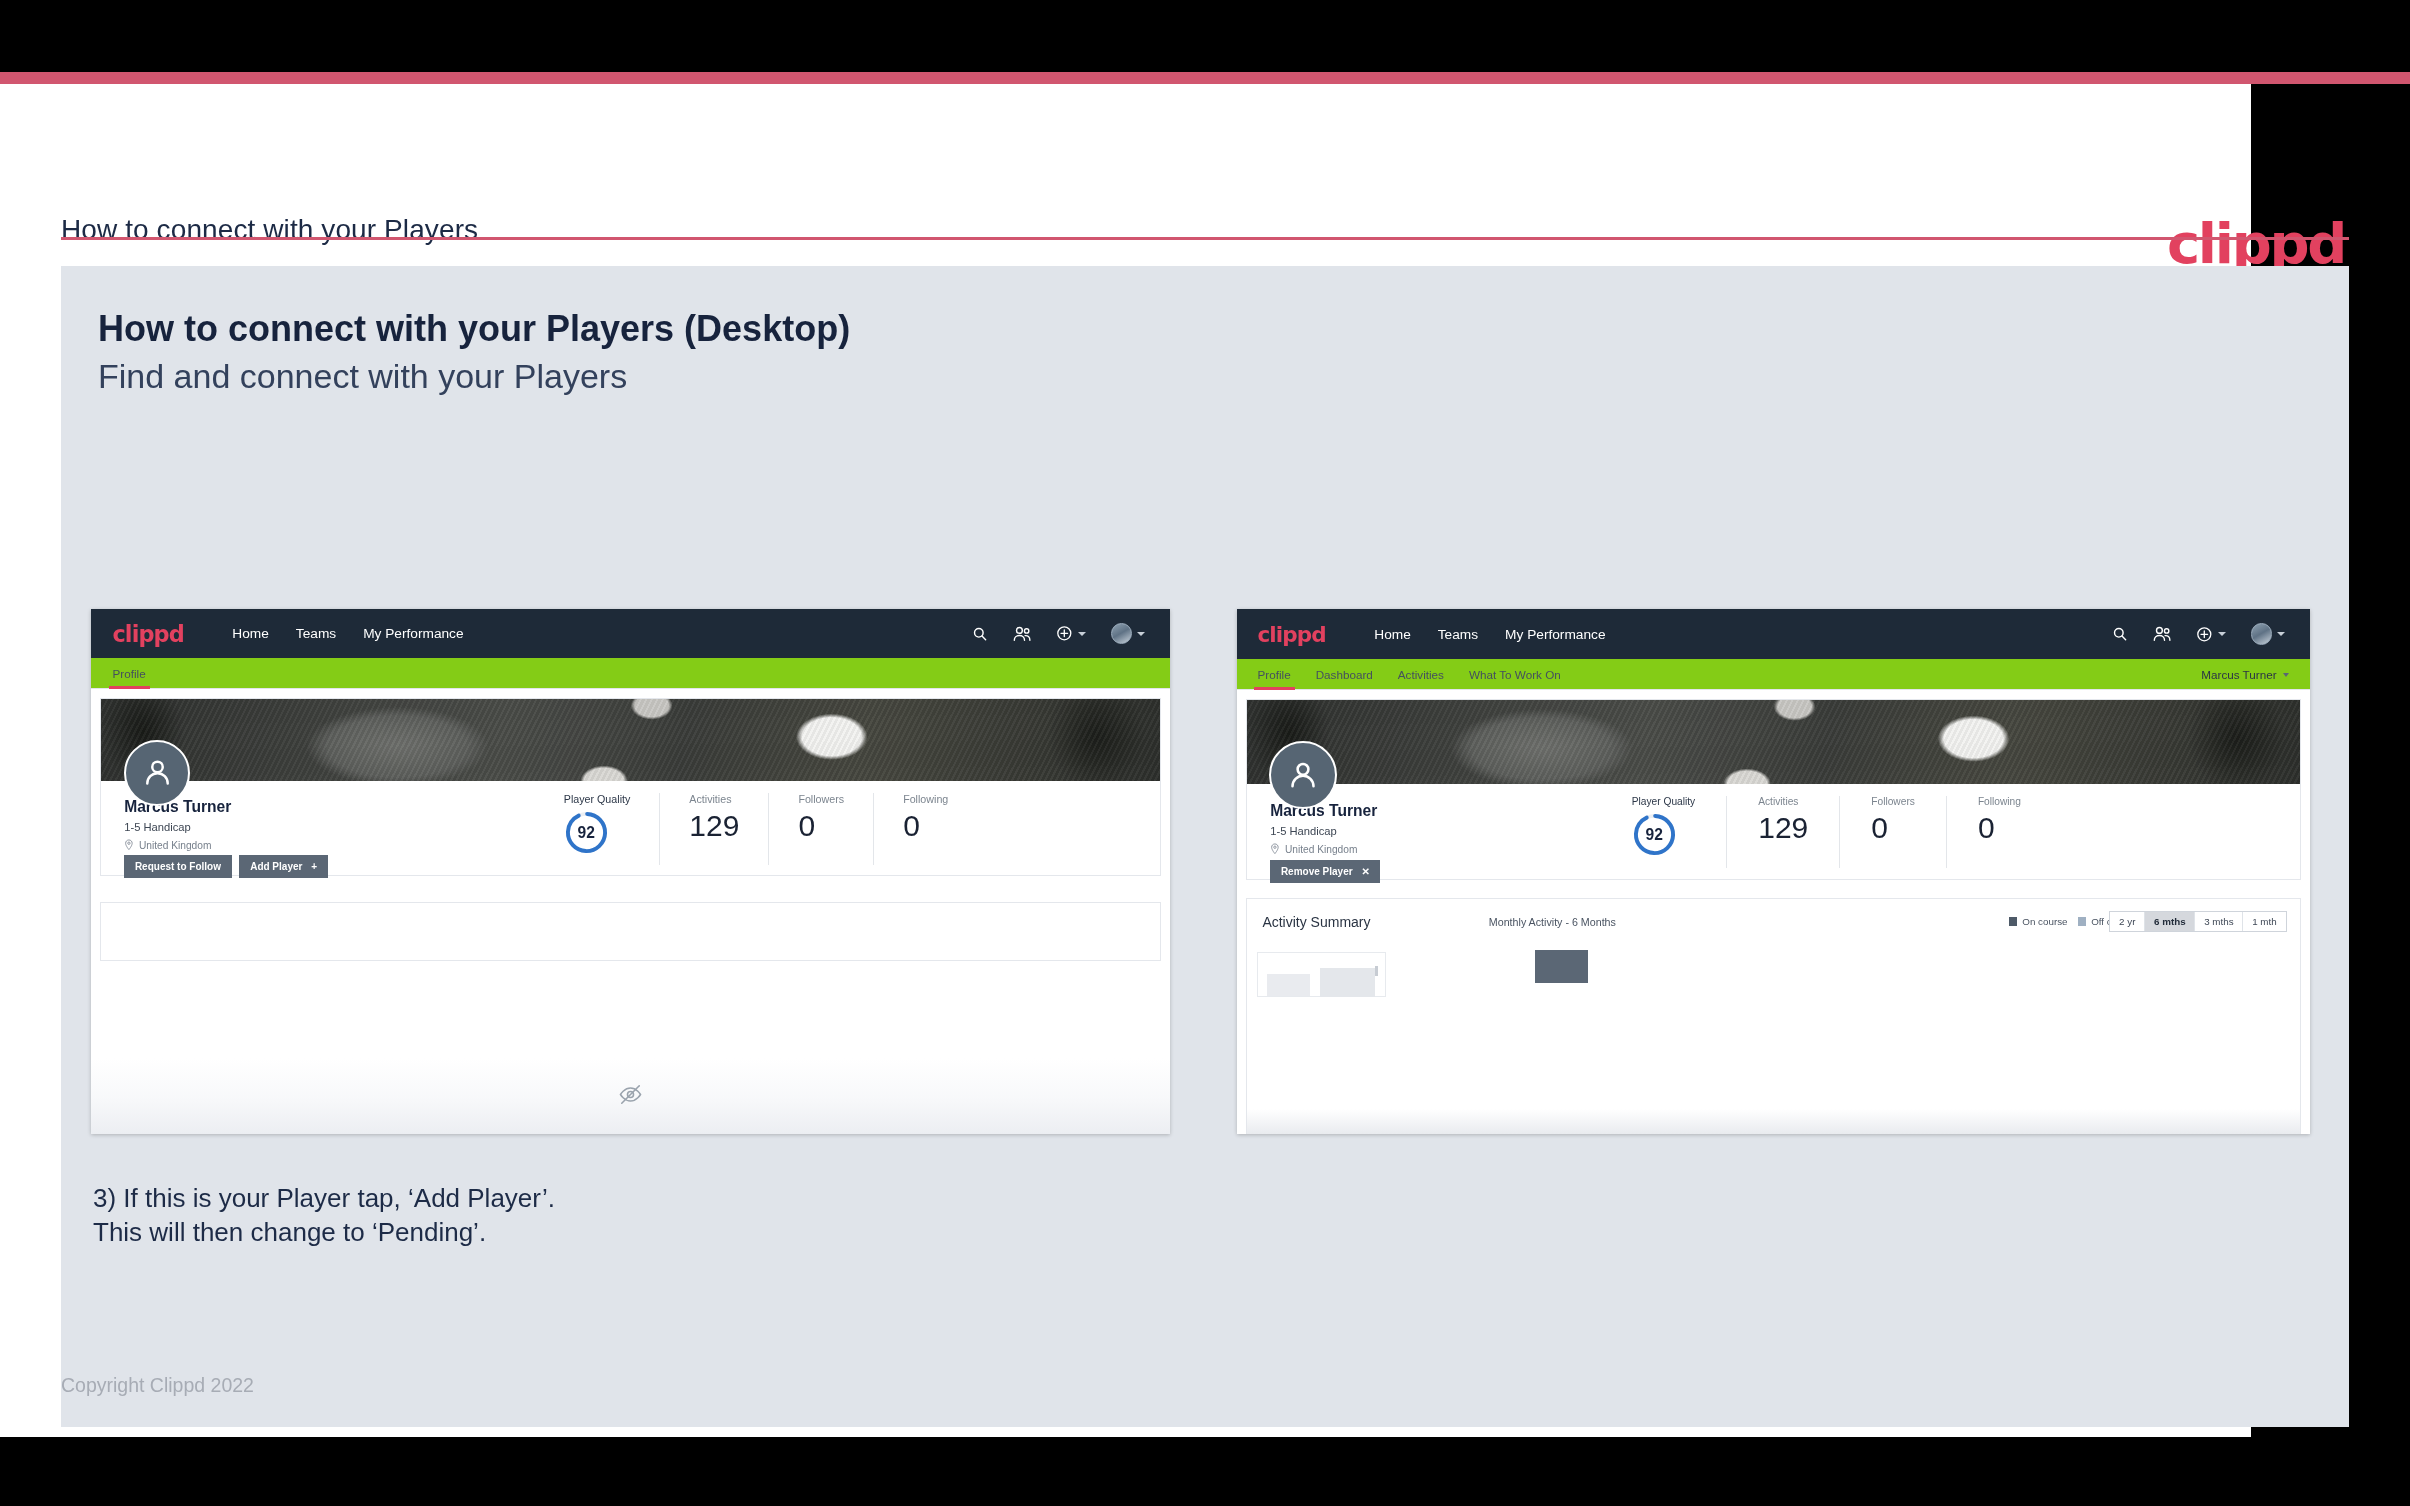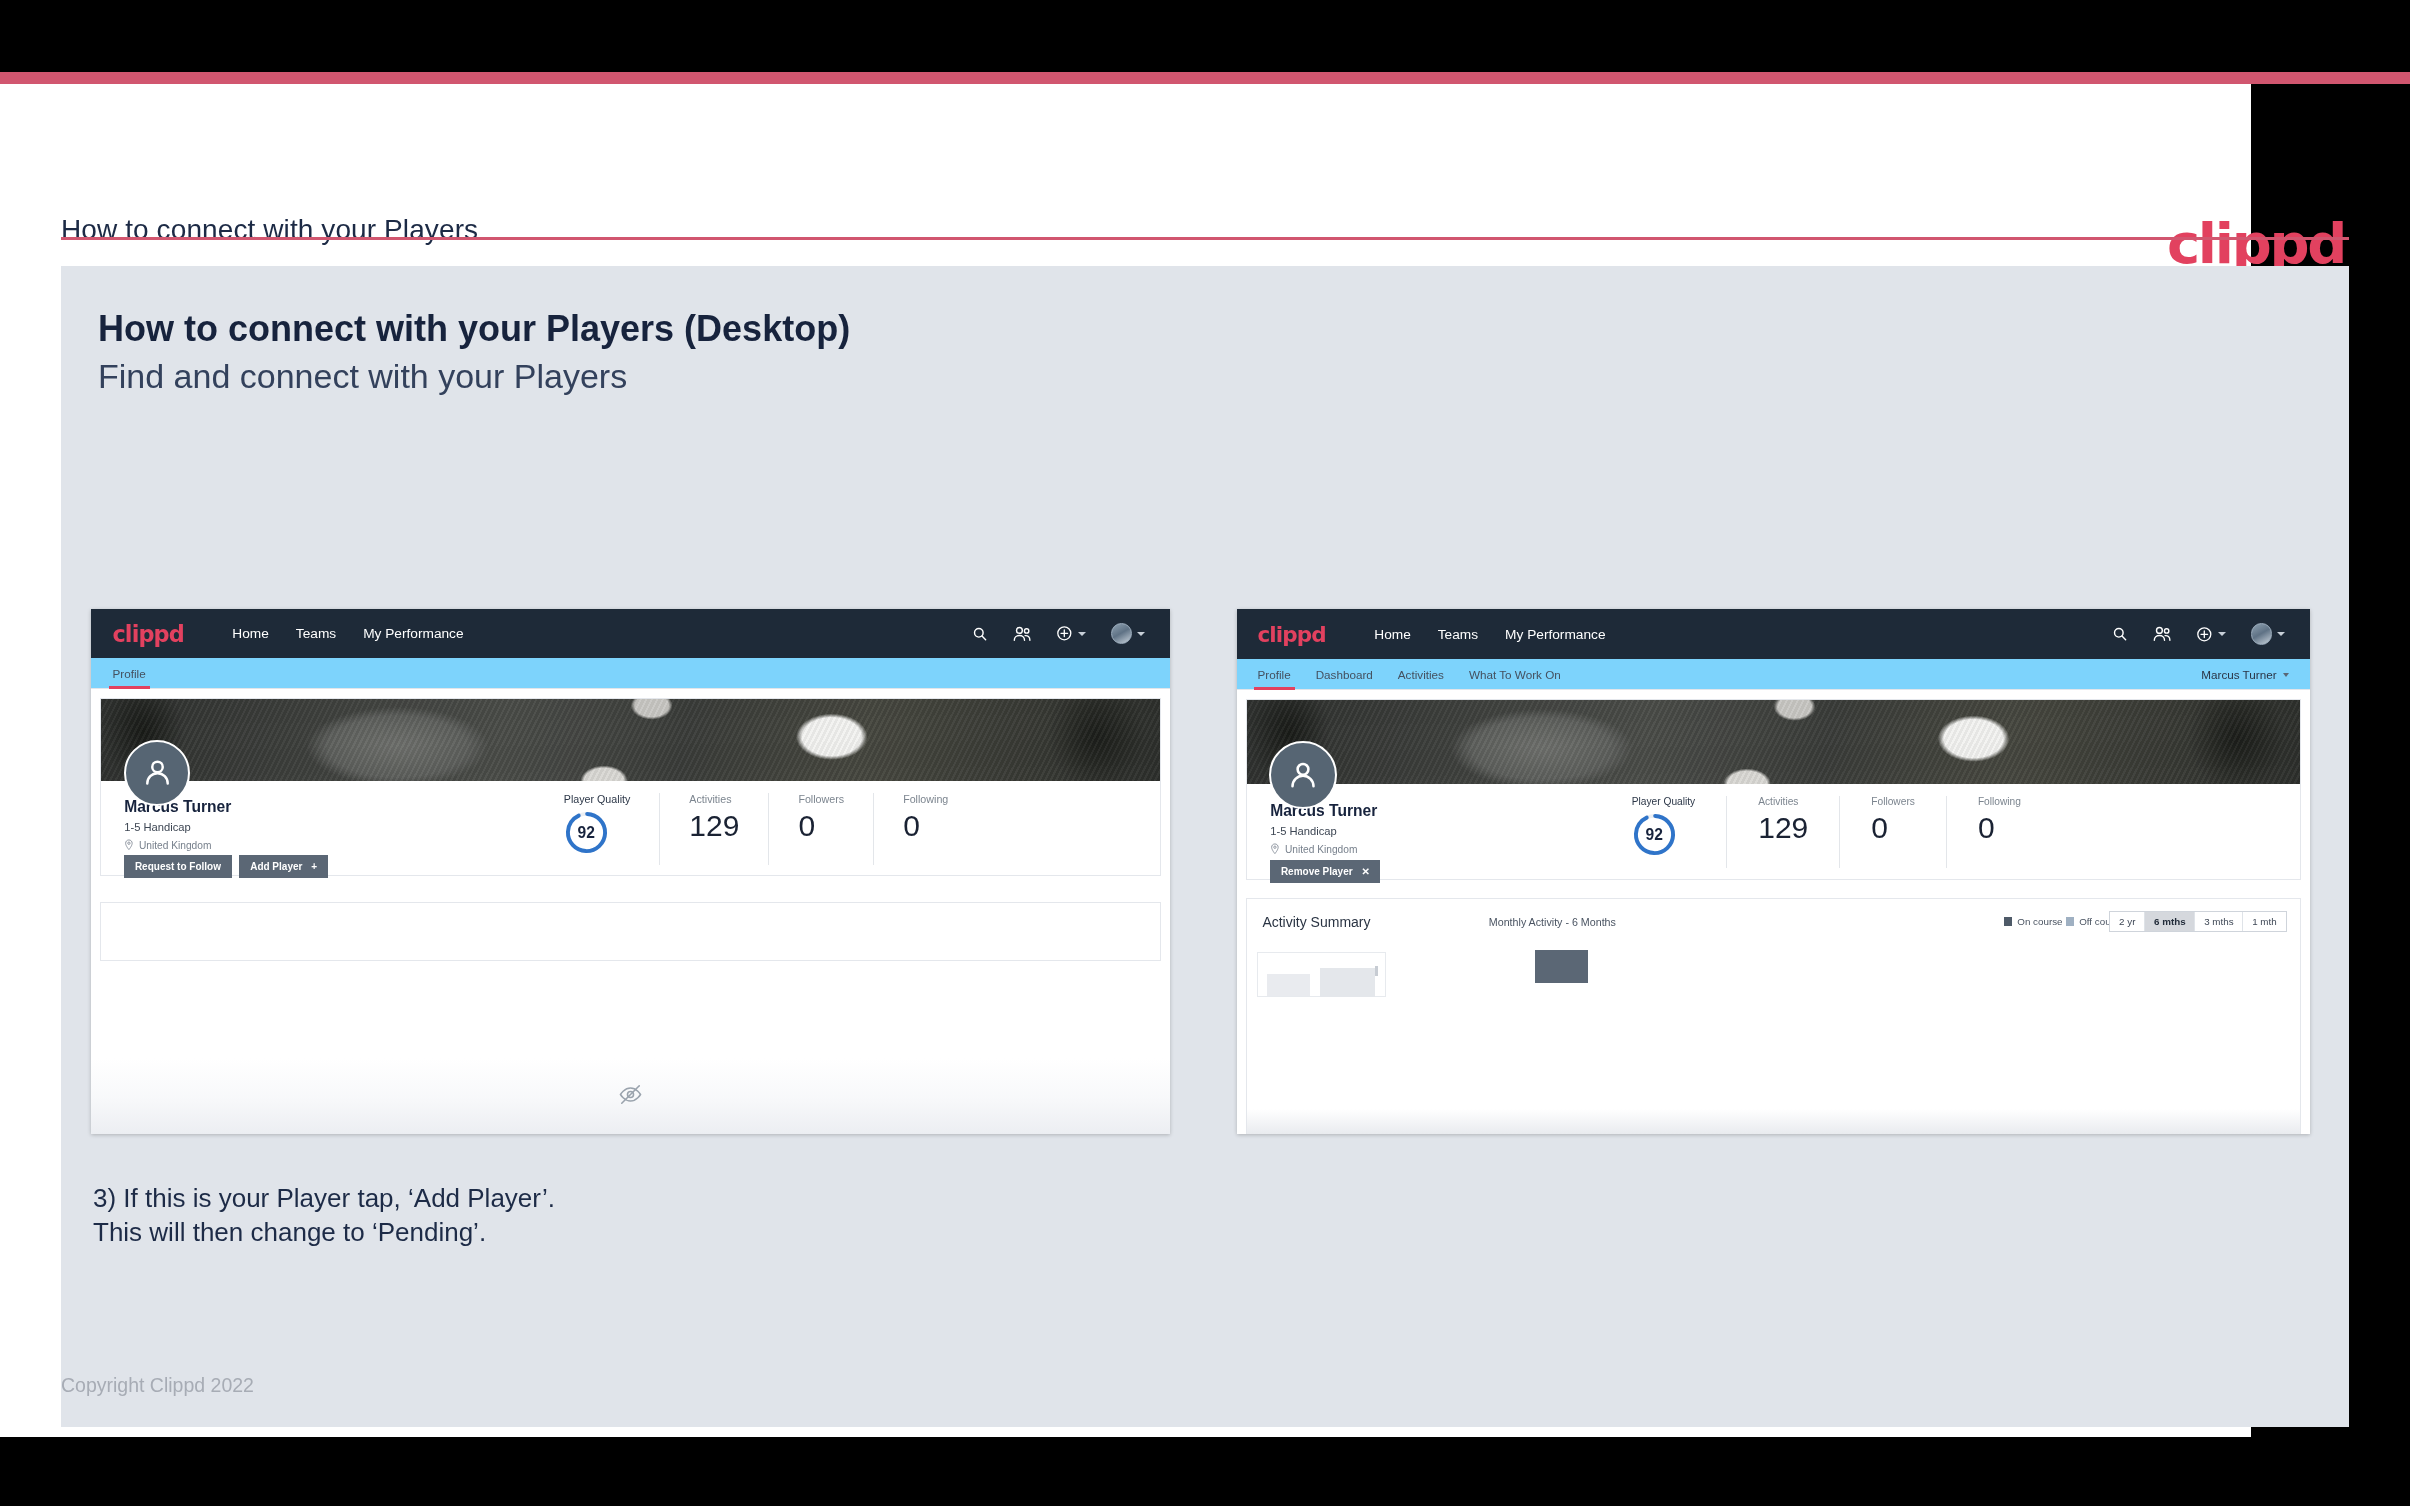--- a/index.html
+++ b/index.html
@@ -137,21 +137,21 @@
   .avatar-mini {
     width: 21.5px; height: 21.5px; border-radius: 50%;
     background: linear-gradient(150deg,#8fa2b2 0%,#5f7285 48%,#c9d3dc 100%);
     border: 1px solid #9fb0c0;
   }
 
   
   .tab-strip {
     position: relative;
     height: 31px;
-    background: #7dd3fc;
+    background: #84cc16;
     border-bottom: 1px solid #e2e5ea;
     display: flex; align-items: center;
   }
   .tab {
     font-size: 11.7px; color: #44505f;
     white-space: nowrap; position: relative;
     height: 31px; display: flex; align-items: center;
   }
   .shot-left .tab  { margin-left: 21.5px; }
   .shot-right .tab { margin-left: 20.5px; }
@@ -309,22 +309,22 @@
   }
   .as-title {
     position: absolute; left: 15.6px; font-size: 14px; color: #2a3443;
     white-space: nowrap;
   }
   .as-sub {
     position: absolute; left: 242px; font-size: 10.7px; color: #4a5462;
     white-space: nowrap;
   }
   .legend {
-    position: absolute; right: 176px;
-    display: flex; align-items: center; gap: 3px;
+    position: absolute; right: 164px;
+    display: flex; align-items: center; gap: 10px;
   }
   .leg { display: flex; align-items: center; gap: 4.9px; font-size: 9.8px; color: #4a5462; white-space: nowrap; }
   .swatch { width: 8.8px; height: 8.8px; display: inline-block; }
   .seg-group {
     position: absolute; right: 13.7px;
     display: flex; border: 1px solid #cfd4db;
   }
   .seg {
     font-size: 9.8px; color: #3f4856;
     padding: 3.9px 8.8px; background: #ffffff;

